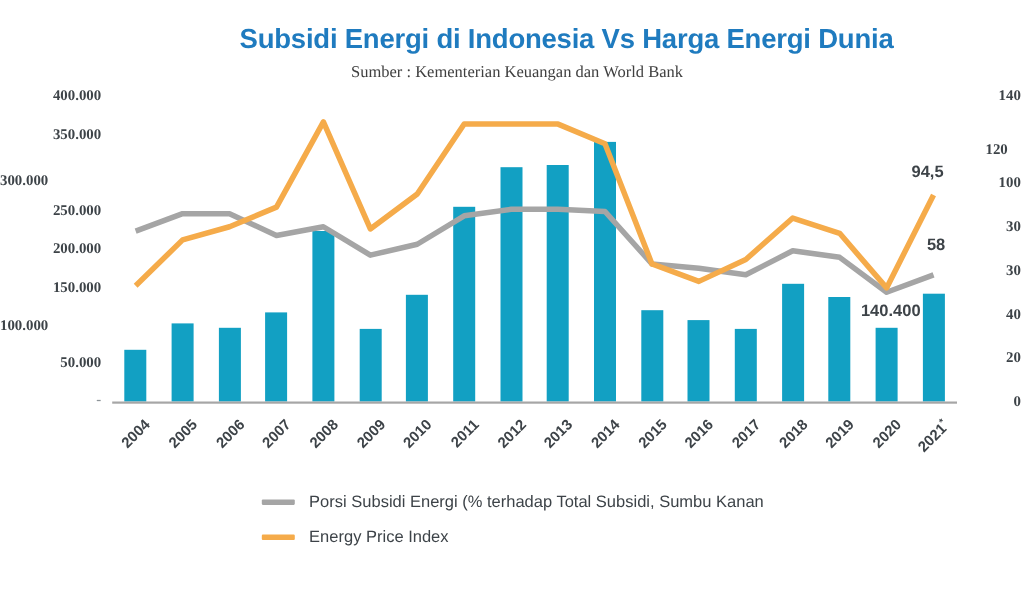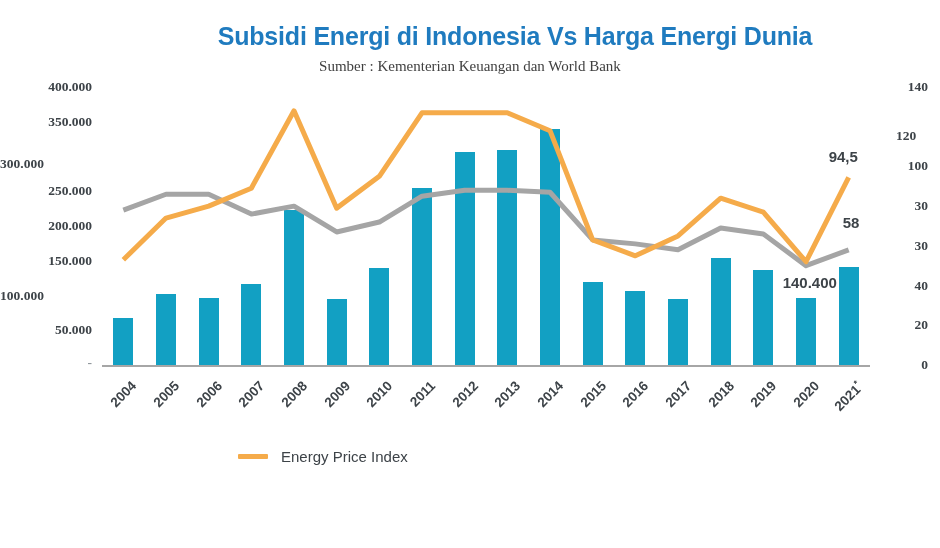--- a/index.html
+++ b/index.html
@@ -150,19 +150,23 @@
       <div class="xlab" style="left: 739.667px; width: 120px; top: 376px;">2021<sup>*</sup></div>
     </div>
 
   <div id="callouts">
       <div class="callout" style="left: 828.667px; top: 149.35px;">94,5</div>
       <div class="callout" style="left: 842.667px; top: 215px;">58</div>
       <div class="callout" style="left: 782.667px; top: 275.422px;">140.400</div>
     </div>
 
   <div class="legend">
+    <div class="legend-row r2">
+      <span class="swatch-line gray"></span>
+      <span class="legend-label">Porsi Subsidi Energi (% terhadap Total Subsidi, Sumbu Kanan</span>
+    </div>
     <div class="legend-row r3">
       <span class="swatch-line orange"></span>
       <span class="legend-label">Energy Price Index</span>
     </div>
   </div>
 
 </div>
 
 </body></html>

